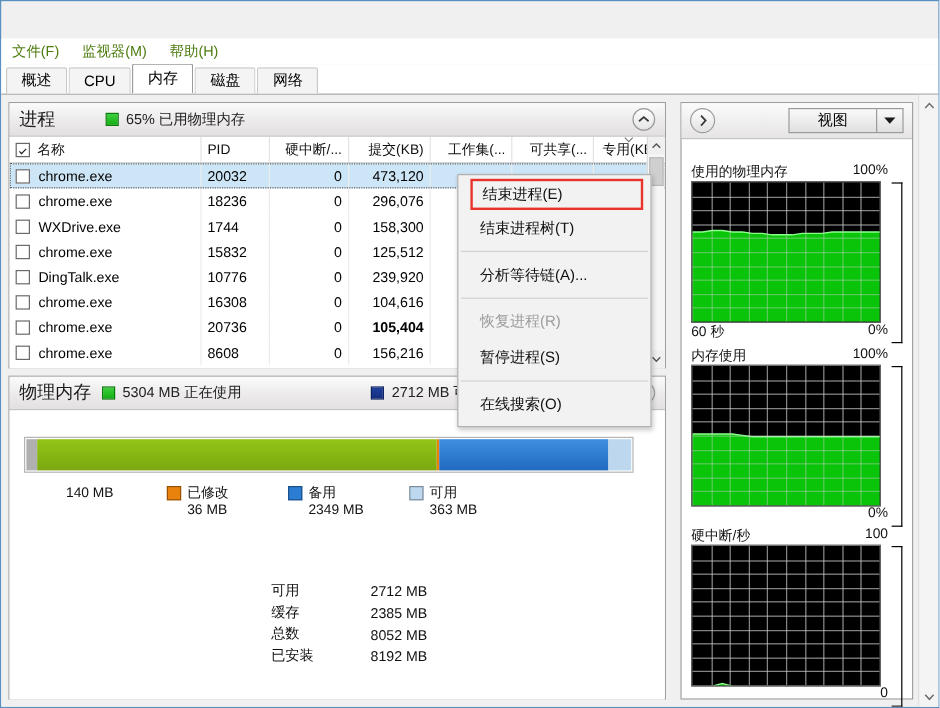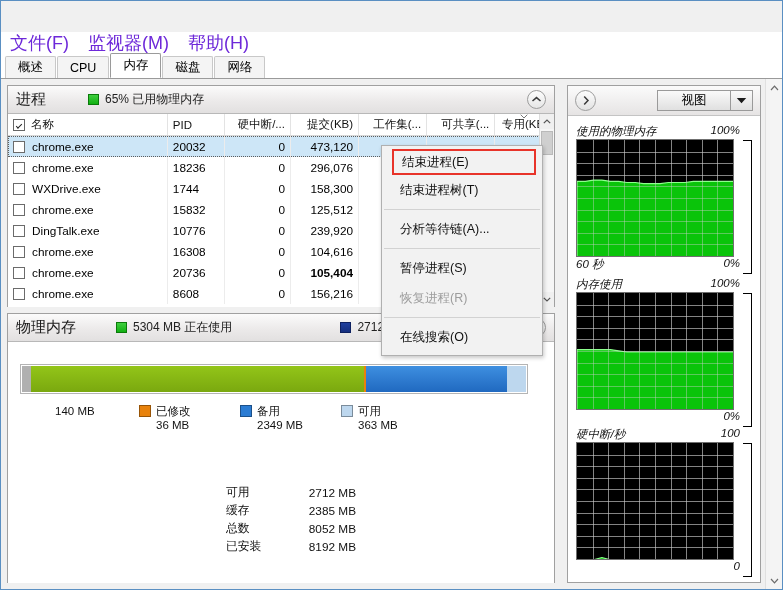--- a/index.html
+++ b/index.html
@@ -46,21 +46,21 @@
   }
   .win-btn svg { display: block; }
 
   
   .menubar {
     position: absolute; left: 0; top: 31px;
     width: 781px; height: 22px;
     background: #ffffff;
     display: flex; align-items: center; padding-left: 9px;
   }
-  .menu-item { font-size: 18px; margin-right: 19px; color: #6d28d9; }
+  .menu-item { font-size: 12px; margin-right: 19px; color: #4d7c0f; }
 
   
   .tabstrip {
     position: absolute; left: 0; top: 53px;
     width: 781px; height: 25px;
     background: #ffffff;
     border-bottom: 1px solid #9a9a9a;
     display: flex; align-items: flex-end; padding-left: 4px;
   }
   .tab {
@@ -235,21 +235,21 @@
     background: linear-gradient(to bottom,#fafafa,#e0e0e0);
     display: flex; align-items: center;
     font-size: 12.5px;
   }
   .view-btn .vlabel { flex:1; text-align:center; }
   .view-btn .vdrop {
     width: 22px; height: 19px; border-left: 1px solid #9a9a9a;
     display:flex; align-items:center; justify-content:center;
   }
 
-  .charts { position: relative; padding: 8px 6px 0 8px; font-style: italic; }
+  .charts { position: relative; padding: 20px 6px 0 8px; }
   .chart-block { margin-bottom: 5px; position: relative; }
   .chart-cap {
     display:flex; justify-content: space-between;
     font-size: 11.5px; color:#111; padding-right: 14px;
   }
   .chart-area {
     position: relative;
     width: 158px; height: 0;
     background: #000; border: 1px solid #6f6f6f;
     overflow: hidden;
@@ -475,21 +475,21 @@
                   <polyline points="0.8,0.8 4,4 7.2,0.8" fill="none" stroke="#555" stroke-width="1.2"></polyline>
                 </svg>
             </div>
           </div>
         </div>
       </div>
 
       <div class="panel mem-panel">
         <div class="panel-header">
           <div class="panel-title">物理内存</div>
-          <div class="hdr-stat" style="margin-left:40px;">
+          <div class="hdr-stat" style="margin-left:9px;">
             <span class="sw sw-green"></span>
             <span>5304 MB 正在使用</span>
           </div>
           <div class="hdr-stat" style="margin-left:108px;">
             <span class="sw sw-blue"></span>
             <span>2712 MB 可用</span>
           </div>
           <div class="collapse-btn">
             <svg width="11" height="7" viewBox="0 0 11 7">
                 <polyline points="1.5,5 5.5,1.6 9.5,5" fill="none" stroke="#3a3a3a" stroke-width="1.5"></polyline>
@@ -744,19 +744,19 @@
         </svg>
     </div>
   </div>
 
   <div class="ctxmenu" id="ctxmenu">
       <div class="ctx-item highlight" style="border-color: rgb(232, 52, 42);">结束进程(E)</div>
       <div class="ctx-item">结束进程树(T)</div>
       <div class="ctx-sep"></div>
       <div class="ctx-item">分析等待链(A)...</div>
       <div class="ctx-sep"></div>
+      <div class="ctx-item disabled">恢复进程(R)</div>
       <div class="ctx-item">暂停进程(S)</div>
-      <div class="ctx-item disabled">恢复进程(R)</div>
       <div class="ctx-sep"></div>
       <div class="ctx-item">在线搜索(O)</div>
     </div>
 
 </div>
 
 </body></html>

